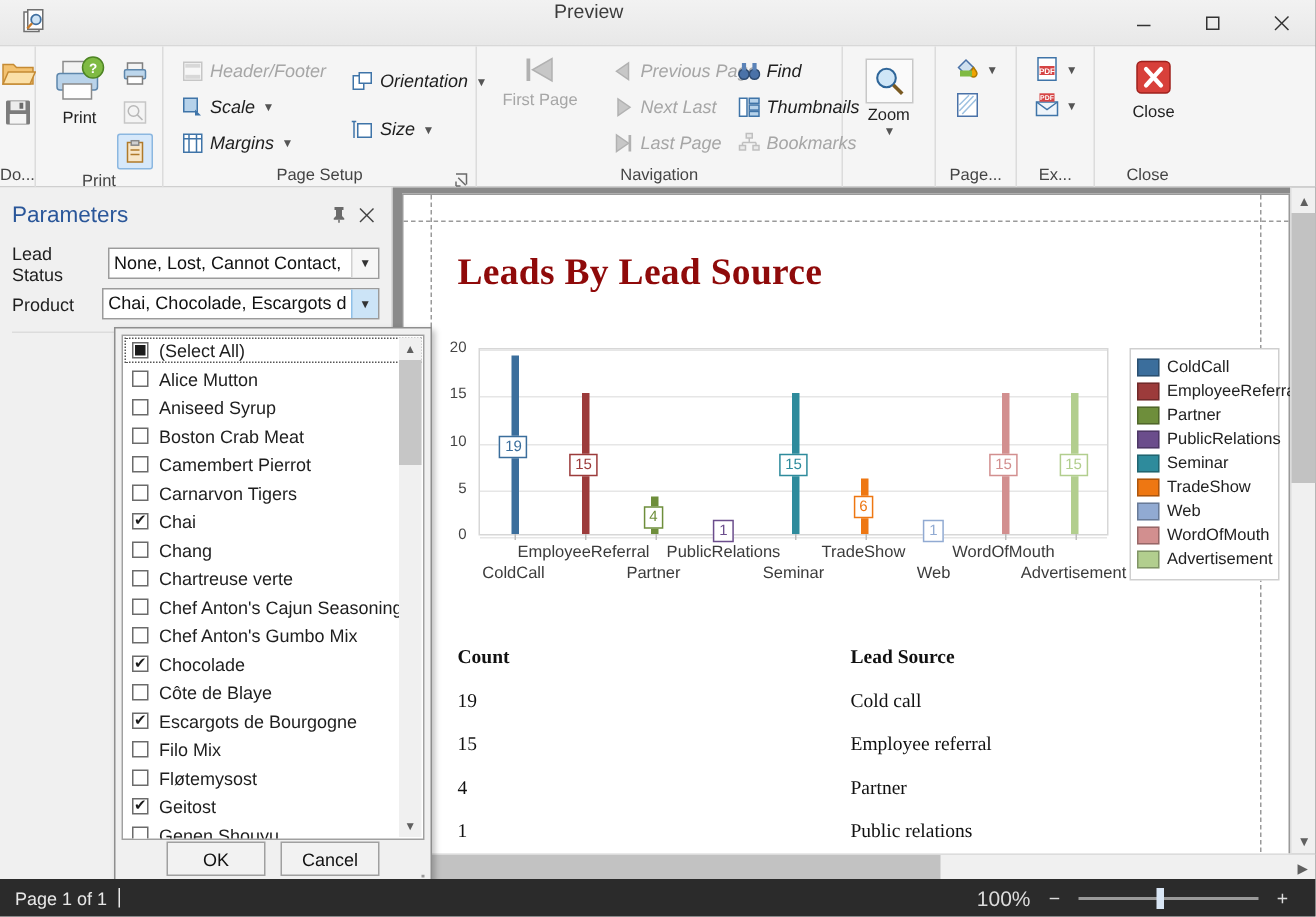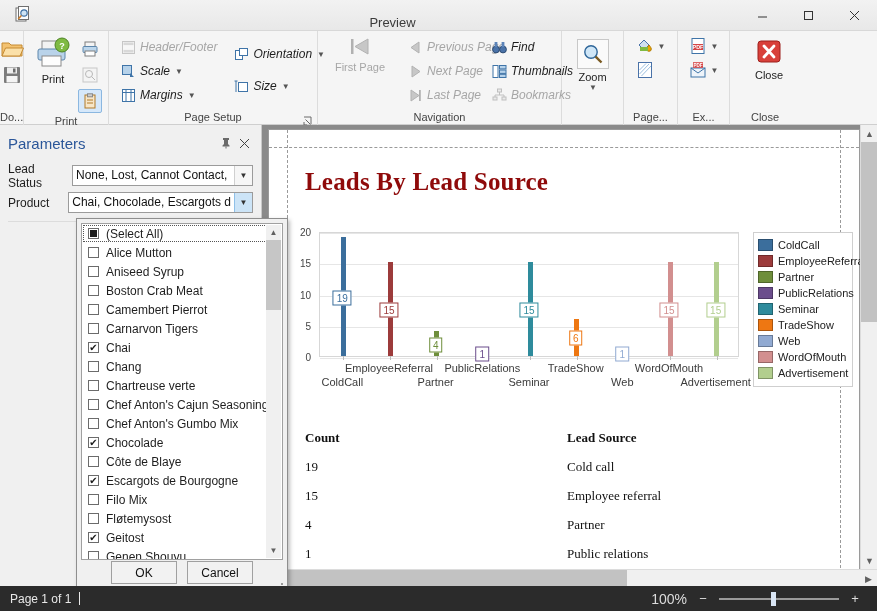--- a/index.html
+++ b/index.html
@@ -10,21 +10,21 @@
     font-size: 12px; color: #1e1e1e;
     background: #2b2b2b;
   }
   #app { position: relative; width: 877px; height: 611px; background:#f0f0f0; }
 
   
   .titlebar {
     position:absolute; left:0; top:0; width:877px; height:31px;
     background: linear-gradient(#f2f2f2,#e8e8e8);
     border-bottom:1px solid #d8d8d8;
-    display:flex; align-items:flex-end;
+    display:flex; align-items:flex-start;
   }
   .appicon { width:46px; height:30px; display:flex; align-items:center; justify-content:center; }
   .title-text { flex:1; text-align:center; font-size:13px; color:#3b3b3b; }
   .wbtns { display:flex; height:30px; }
   .wbtn { width:46px; height:30px; display:flex; align-items:center; justify-content:center;
           font-size:14px; color:#333; }
 
   
   .ribbon {
     position:absolute; left:0; top:31px; width:877px; height:94px;
@@ -359,21 +359,21 @@
                   </svg>
               </span>
               <span>Previous Page</span>
             </div>
             <div class="smallbtn dis">
               <span class="iconbox">
                 <svg width="15" height="15" viewBox="0 0 15 15" opacity="0.42">
                     <path d="M4 2v11l8-5.5z" fill="#8a8a8a" stroke="#555"></path>
                   </svg>
               </span>
-              <span>Next Page</span>
+              <span>Next Last</span>
             </div>
             <div class="smallbtn dis">
               <span class="iconbox">
                 <svg width="15" height="15" viewBox="0 0 15 15" opacity="0.42">
                   <path d="M3 2v11l8-5.5z" fill="#8a8a8a" stroke="#555"></path>
                   <rect x="11" y="2" width="1.8" height="11" fill="#555"></rect>
                 </svg>
               </span>
               <span>Last Page</span>
             </div>

